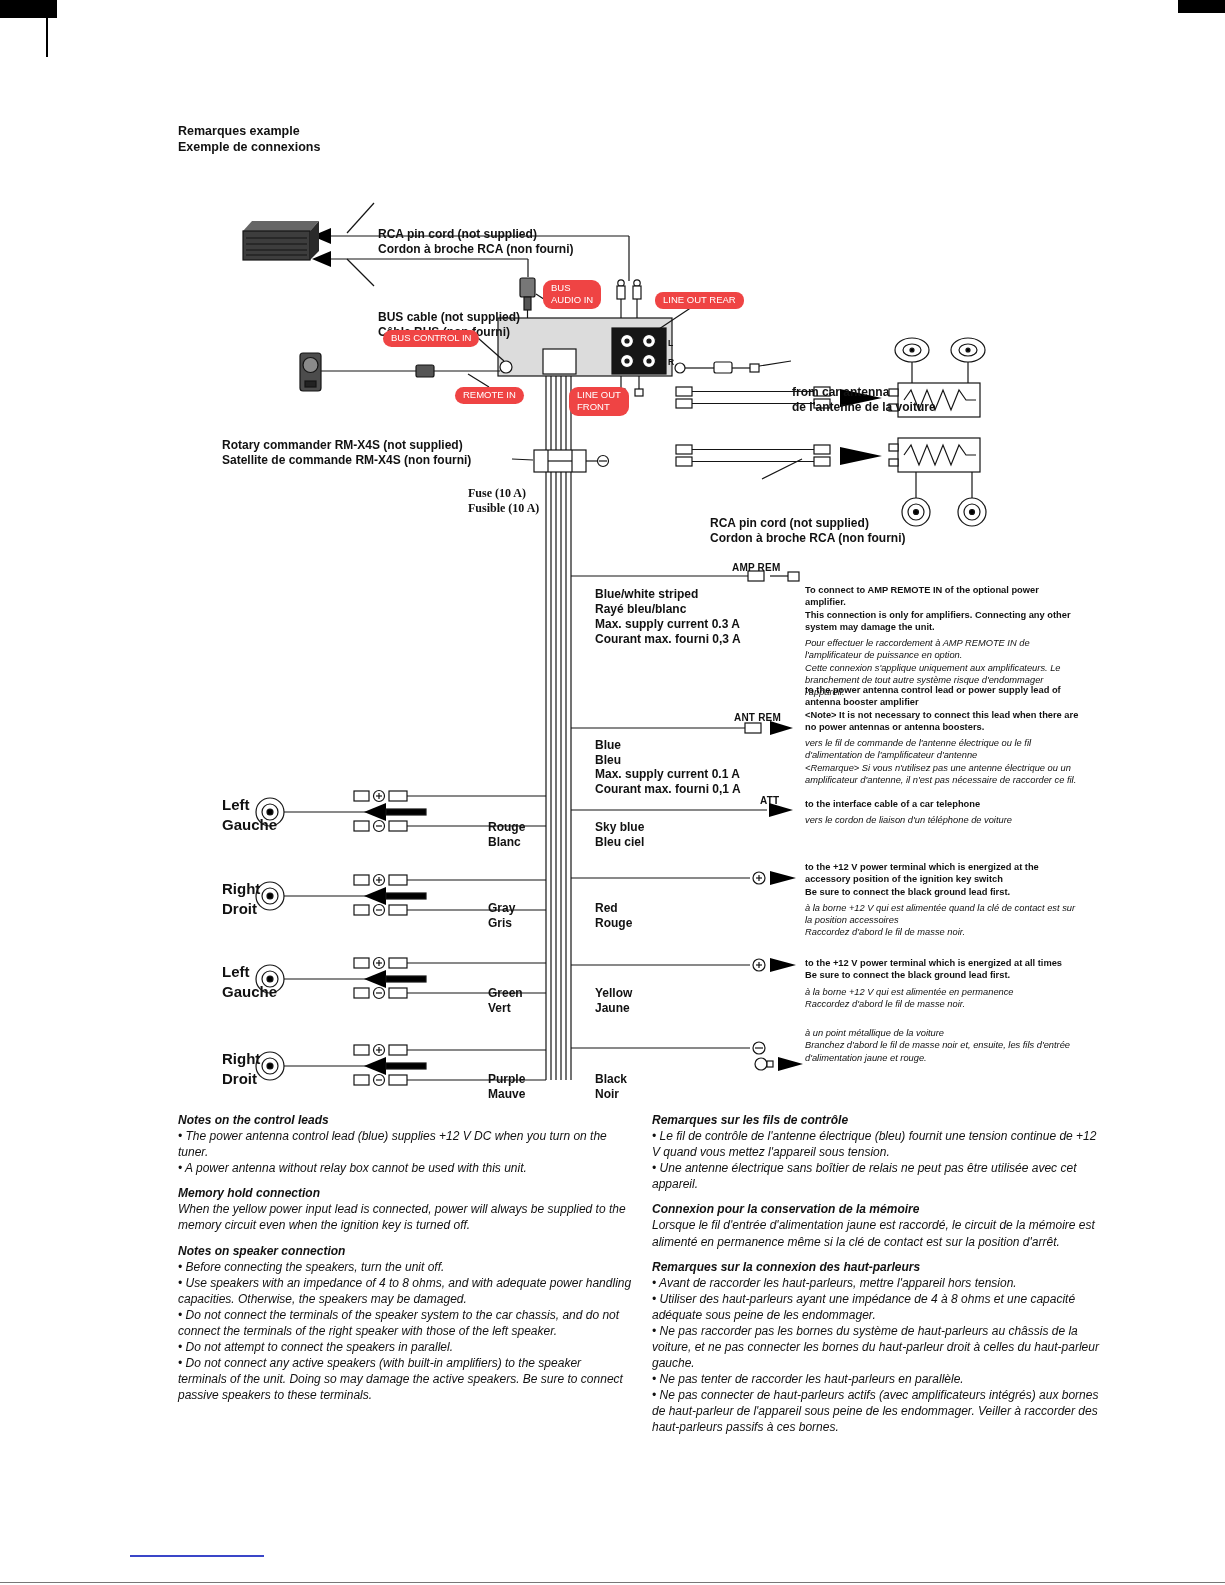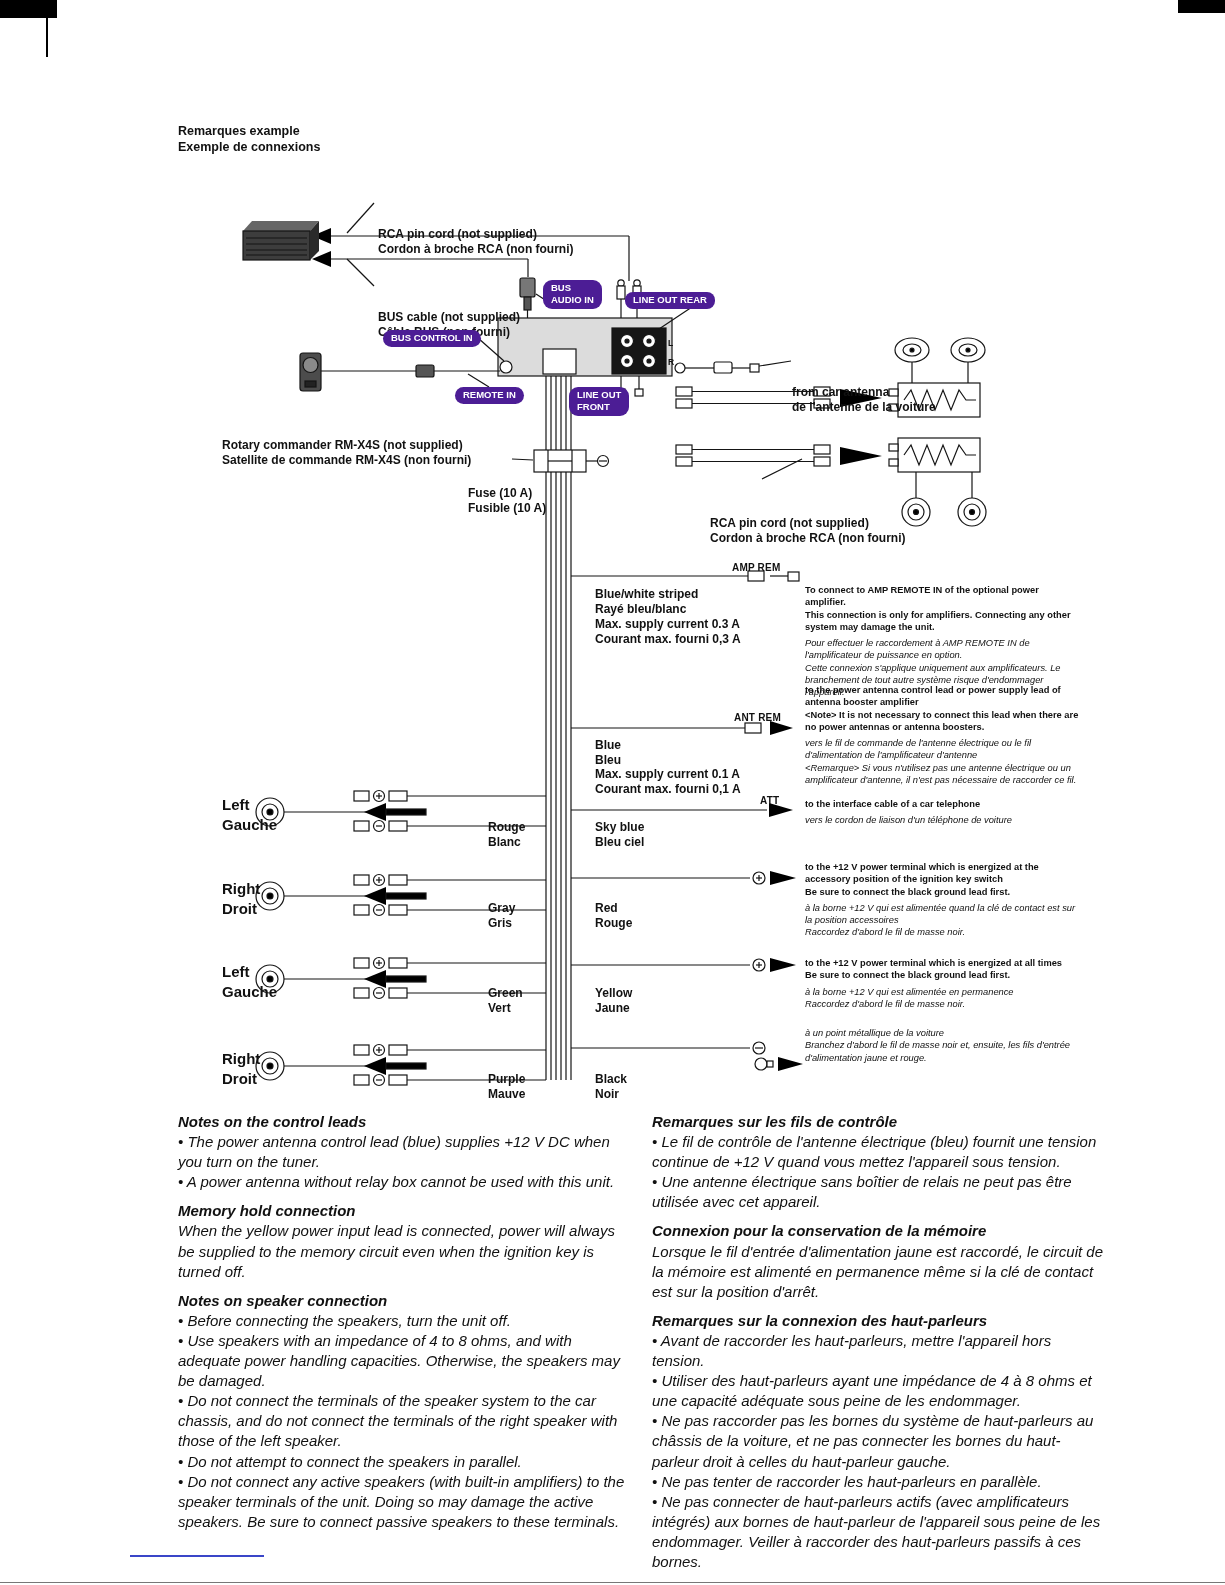--- a/index.html
+++ b/index.html
@@ -6,27 +6,27 @@
   html,body { background:#fff; }
   #page { position:relative; width:1225px; height:1585px; background:#fff;
           font-family:"Liberation Sans",sans-serif; color:#111; overflow:hidden; }
   svg.diagram { position:absolute; left:0; top:0; }
   svg.diagram line, svg.diagram polyline, svg.diagram path { stroke:#151515; stroke-width:1.2; fill:none; }
   svg.diagram rect, svg.diagram circle, svg.diagram ellipse { stroke:#151515; stroke-width:1.2; }
   svg.diagram polygon { stroke:none; }
   .title { position:absolute; font-size:12.5px; font-weight:700; line-height:1.25; }
   .lbl  { position:absolute; font-size:12px; font-weight:700; line-height:1.28; white-space:pre-line;margin-top:36px; }
   .term { position:absolute; font-size:10px; font-weight:700; letter-spacing:.2px; }
-  .badge{ position:absolute; background:#4c1d95; color:#fff; font-size:9.5px; font-weight:700;
+  .badge{ position:absolute; background:#ef4444; color:#fff; font-size:9.5px; font-weight:400;
           line-height:1.25; padding:2px 8px 3px; border-radius:9px; white-space:pre-line; }
   .side { position:absolute; font-size:15px; font-weight:700; line-height:1.3; white-space:pre-line; }
   .desc { position:absolute; width:274px; font-size:9.3px; line-height:1.32; }
   .desc .en { font-weight:700; white-space:pre-line; margin-bottom:4px; }
   .desc .fr { font-style:italic; font-weight:400; white-space:pre-line; }
-  .notes{ position:absolute; width:455px; font-size:15px; font-style:italic; line-height:1.34; }
+  .notes{ position:absolute; width:455px; font-size:12px; font-style:italic; line-height:1.34; }
   .notes .nh { font-weight:700; margin-top:9px; }
   .notes .nh:first-child { margin-top:0; }
   .notes .np { white-space:pre-line; }
   .artifact { position:absolute; background:#000; }
 </style>
 </head>
 <body>
 
 <div id="page">
 
@@ -301,28 +301,28 @@
   <div class="title" style="left:178px;top:140px;">Exemple de connexions</div>
 
   <div class="lbl" style="left:378px;top:191px;">RCA pin cord (not supplied)
 Cordon à broche RCA (non fourni)</div>
   <div class="lbl" style="left:378px;top:274px;">BUS cable (not supplied)
 Câble BUS (non fourni)</div>
   <div class="lbl" style="left:792px;top:349px;">from car antenna
 de l'antenne de la voiture</div>
   <div class="lbl" style="left:222px;top:402px;">Rotary commander RM-X4S (not supplied)
 Satellite de commande RM-X4S (non fourni)</div>
-  <div class="lbl" style="left:468px;top:450px;">Fuse (10 A)
+  <div class="lbl" style="left:468px;top:450px;font-family:Liberation Serif, serif;">Fuse (10 A)
 Fusible (10 A)</div>
   <div class="lbl" style="left:710px;top:480px;">RCA pin cord (not supplied)
 Cordon à broche RCA (non fourni)</div>
 
   <div class="badge" style="left:543px;top:280px;">BUS
 AUDIO IN</div>
-  <div class="badge" style="left:625px;top:292px;border-radius:8px;">LINE OUT REAR</div>
+  <div class="badge" style="left:655px;top:292px;border-radius:8px;">LINE OUT REAR</div>
   <div class="badge" style="left:383px;top:330px;">BUS CONTROL IN</div>
   <div class="badge" style="left:455px;top:387px;">REMOTE IN</div>
   <div class="badge" style="left:569px;top:387px;">LINE OUT
 FRONT</div>
 
   <div class="lbl" style="left:595px;top:551px;">Blue/white striped
 Rayé bleu/blanc</div>
   <div class="term" style="left:732px;top:562px;">AMP REM</div>
   <div class="lbl" style="left:595px;top:581px;">Max. supply current 0.3 A
 Courant max. fourni 0,3 A</div>

